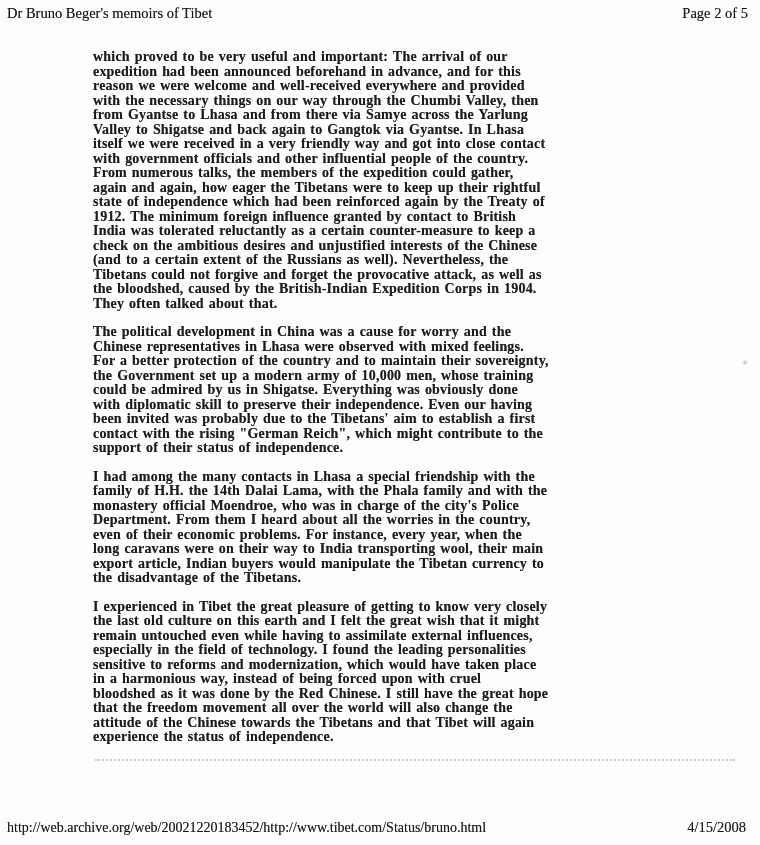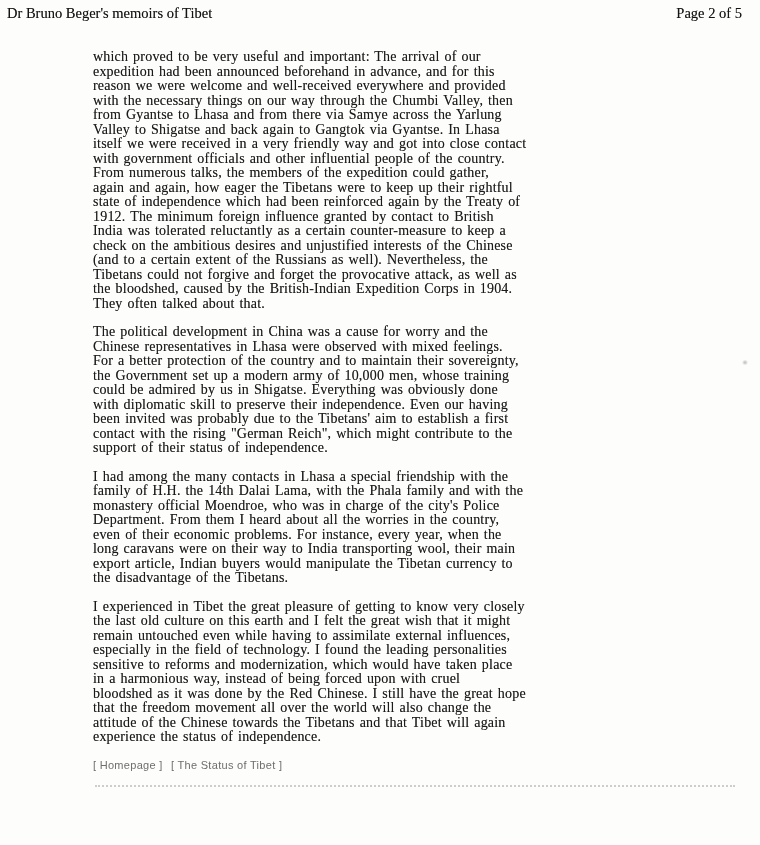--- a/index.html
+++ b/index.html
@@ -16,28 +16,29 @@
     font-family: "Liberation Serif", serif;
     color: #1b1b1b;
   }
   .scan {
     text-shadow: 0 0 0.6px rgba(45,45,45,0.55);
   }
   .print-header {
     display: flex;
     justify-content: space-between;
     align-items: flex-start;
-    padding: 5px 18px 0 7px;
+    padding: 5px 12px 0 7px;
     font-size: 14.5px;
     line-height: 17px;
     color: #141414;
   }
   .content {
     margin: 28px 95px 0 93px;
     width: 570px;
+    font-weight: bold;
   }
   .body-para {
     white-space: pre-line;
     font-size: 14px;
     line-height: 14.5px;
     letter-spacing: 0.2px;
     word-spacing: 1.2px;
     margin: 0 0 14px 0;
     color: #1b1b1b;
   }
@@ -133,24 +134,24 @@
 the last old culture on this earth and I felt the great wish that it might
 remain untouched even while having to assimilate external influences,
 especially in the field of technology. I found the leading personalities
 sensitive to reforms and modernization, which would have taken place
 in a harmonious way, instead of being forced upon with cruel
 bloodshed as it was done by the Red Chinese. I still have the great hope
 that the freedom movement all over the world will also change the
 attitude of the Chinese towards the Tibetans and that Tibet will again
 experience the status of independence.</p>
 
-    <div class="links-row">
-      <span class="nav-link">[ Homepage ]</span>
-      <span class="nav-link">[ The Status of Tibet ]</span>
-    </div>
 
     <div class="page-divider"></div>
   </div>
 
   <div class="scan-speck"></div>
 
+  <div class="print-footer scan">
+    <span class="footer-url">http://web.archive.org/web/20021220183452/http://www.tibet.com/Status/bruno.html</span>
+    <span class="footer-date">4/15/2008</span>
+  </div>
 
 </div>
 
 </body></html>

